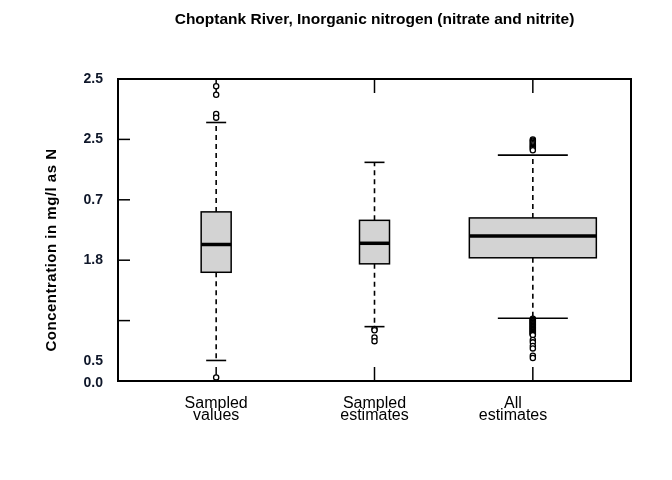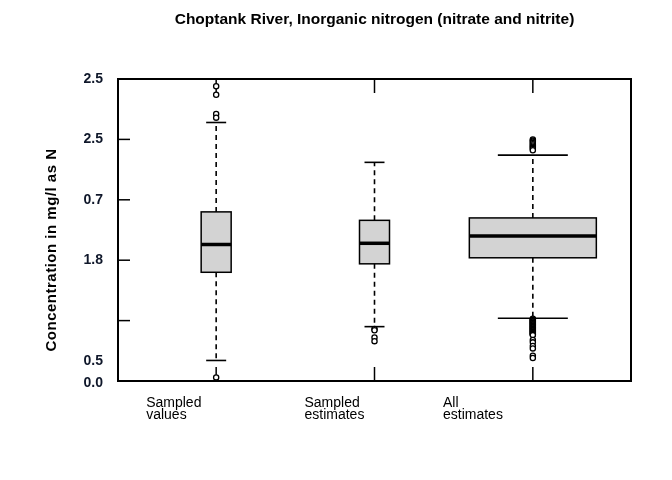--- a/index.html
+++ b/index.html
@@ -5,21 +5,21 @@
   html,body{margin:0;padding:0;background:#ffffff;}
   #canvas{position:relative;width:672px;height:480px;background:#ffffff;overflow:hidden;
           font-family:"Liberation Sans","DejaVu Sans",sans-serif;}
   #title-block{position:absolute;left:118px;top:8px;width:513px;text-align:center;
                font-weight:bold;font-size:15.5px;line-height:21px;color:#000;white-space:nowrap;}
   #title-block div{white-space:nowrap;}
   #y-axis-label{position:absolute;left:50px;top:250px;transform:translate(-50%,-50%) rotate(-90deg);
                 font-weight:bold;font-size:15px;letter-spacing:0.5px;color:#000;white-space:nowrap;}
   .ytick-label{position:absolute;left:43px;width:60px;text-align:right;font-weight:bold;
                font-size:14px;color:#0f172a;}
-  .xgroup-label{position:absolute;width:140px;font-size:14px;
+  .xgroup-label{position:absolute;width:140px;text-align:center;font-size:16px;
                 line-height:11.5px;color:#000;}
   #plot-svg{position:absolute;left:0;top:0;}
 </style>
 </head>
 <body>
 
 <div id="canvas">
   <div id="title-block">
     <div>Choptank River, Inorganic nitrogen (nitrate and nitrite)</div>
   </div>

